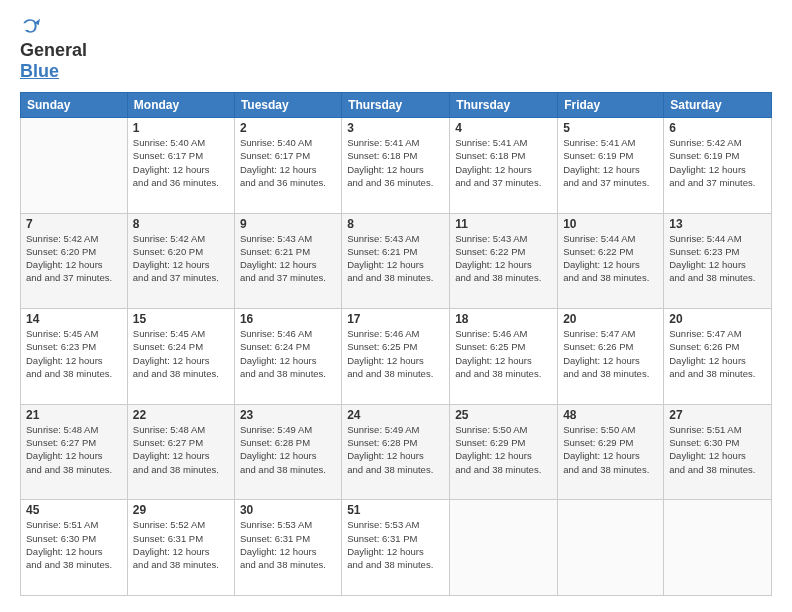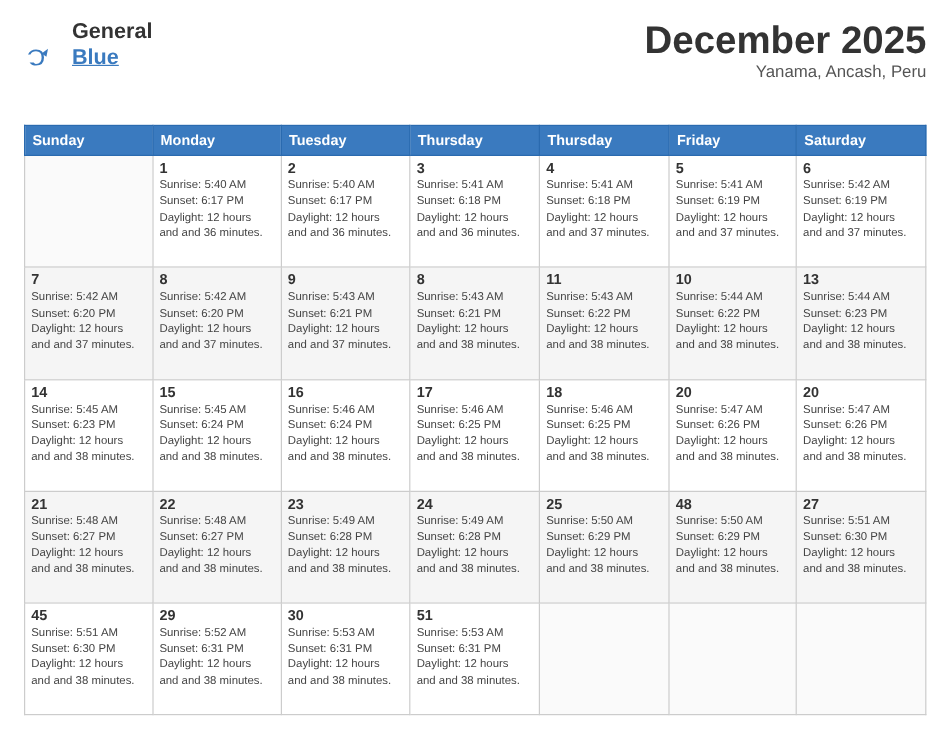--- a/index.html
+++ b/index.html
@@ -23,22 +23,23 @@
       align-items: flex-start;
       margin-bottom: 10px;
     }
     .logo-container {
       display: flex;
       flex-direction: column;
       align-items: flex-start;
     }
     .logo {
       display: flex;
-      align-items: flex-end;
-      gap: 20px;
+      align-items: flex-start;
+      gap: 4px;
+      flex-direction: column;
     }
     .logo-icon {
       width: 20px;
       height: 20px;
     }
     .title-section {
       text-align: right;
     }
     .month-title {
       font-size: 32px;
@@ -47,21 +48,20 @@
       line-height: 1.1;
     }
     .subtitle {
       font-size: 14px;
       color: #555;
     }
     .calendar-table {
       width: 100%;
       border-collapse: collapse;
       flex: 1;
-      margin-top: 27px;
     }
     .calendar-table th {
       background-color: #3a7abf;
       color: white;
       text-align: left;
       padding: 5px 6px;
       font-size: 12px;
       font-weight: bold;
       border: 1px solid #2a6aaf;
     }
@@ -104,24 +104,20 @@
         <svg class="logo-icon" viewBox="0 0 30 30" xmlns="http://www.w3.org/2000/svg">
           <path d="M15 5 Q25 5 25 15 Q25 25 15 25 Q10 25 7 21 L12 21 Q14 23 15 23 Q22 23 22 15 Q22 7 15 7 Q10 7 8 11 L5 11 Q8 5 15 5Z" fill="#3a7abf"></path>
           <path d="M22 10 L30 4 L28 14Z" fill="#3a7abf"></path>
         </svg>
         <div>
           <span style="font-size:18px;font-weight:bold;color:#333;">General</span><br>
           <span style="font-size:18px;font-weight:bold;color:#3a7abf;text-decoration:underline;">Blue</span>
         </div>
       </div>
     </div>
-    <div class="title-section">
-      <div class="month-title">December 2025</div>
-      <div class="subtitle">Yanama, Ancash, Peru</div>
-    </div>
   </div>
 
   <table class="calendar-table">
     <thead>
       <tr>
       <th>Sunday</th>
           <th>Monday</th>
           <th>Tuesday</th>
           <th>Thursday</th>
           <th>Thursday</th>

